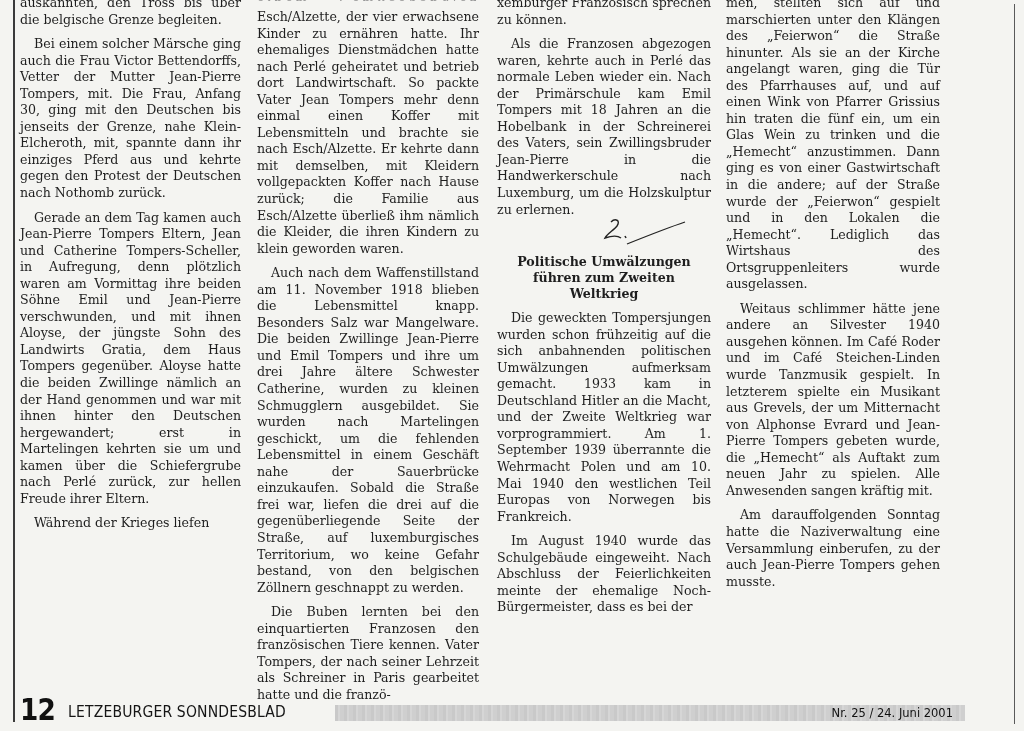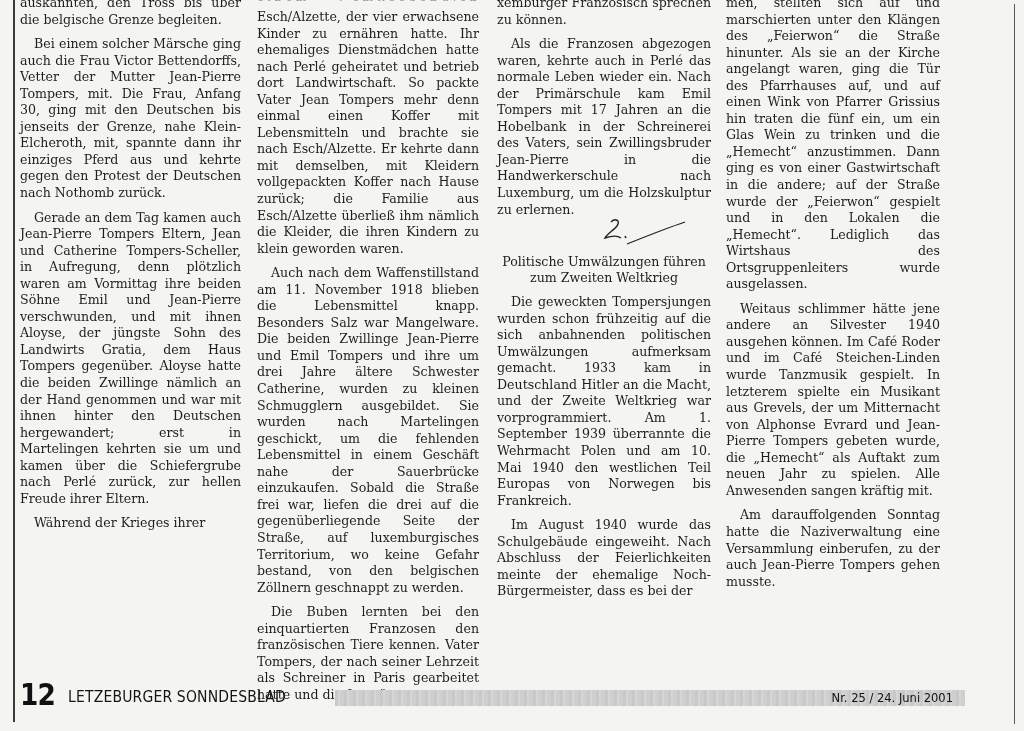--- a/index.html
+++ b/index.html
@@ -25,29 +25,29 @@
   }
   .column p { margin: 0 0 8px 0; text-indent: 0; }
   .column p.ind { text-indent: 14px; }
   .column p.cont { text-indent: 0; }
   .col1 { left: 20px; width: 221px; top: -5px; }
   .col2 { left: 257px; width: 222px; top: -5px; }
   .col3 { left: 497px; width: 214px; top: -5px; }
   .col4 { left: 726px; width: 214px; top: -5px; }
   .cut { color: #999; letter-spacing: 3px; height: 6px; overflow: hidden; margin-bottom: 0; }
   .subhead {
-    font-weight: normal; text-align: center; font-size: 12.6px; line-height: 16px;
+    font-weight: bold; text-align: center; font-size: 12.6px; line-height: 16px;
     margin: 6px 0 6px 0; text-indent: 0 !important;
   }
   .signature {
     position: relative; height: 26px; margin: -6px 0 8px 0;
   }
   .signature svg { position: absolute; left: 100px; top: -4px; }
   .footer {
-    position: absolute; left: 18px; top: 678px; width: 990px; height: 30px;
+    position: absolute; left: 18px; top: 693px; width: 990px; height: 30px;
   }
   .page-num {
     position: absolute; left: 2px; top: -2px;
     font-family: "DejaVu Sans", "Liberation Sans", sans-serif;
     font-weight: bold; font-size: 31px; letter-spacing: -1px; color: #111;
     transform: scaleX(0.85); transform-origin: left;
   }
   .paper-name {
     position: absolute; left: 50px; top: 10px;
     font-family: "DejaVu Sans", "Liberation Sans", sans-serif;
@@ -67,33 +67,33 @@
 </head>
 <body>
 
 <div class="left-rule"></div>
 <div class="right-rule"></div>
 
 <div class="column col1">
   <p class="cont">auskannten, den Tross bis über die belgische Grenze begleiten.</p>
   <p class="ind">Bei einem solcher Märsche ging auch die Frau Victor Bettendorffs, Vetter der Mutter Jean-Pierre Tompers, mit. Die Frau, Anfang 30, ging mit den Deutschen bis jenseits der Grenze, nahe Klein-Elcheroth, mit, spannte dann ihr einziges Pferd aus und kehrte gegen den Protest der Deutschen nach Nothomb zurück.</p>
   <p class="ind">Gerade an dem Tag kamen auch Jean-Pierre Tompers Eltern, Jean und Catherine Tompers-Scheller, in Aufregung, denn plötzlich waren am Vormittag ihre beiden Söhne Emil und Jean-Pierre verschwunden, und mit ihnen Aloyse, der jüngste Sohn des Landwirts Gratia, dem Haus Tompers gegenüber. Aloyse hatte die beiden Zwillinge nämlich an der Hand genommen und war mit ihnen hinter den Deutschen hergewandert; erst in Martelingen kehrten sie um und kamen über die Schiefergrube nach Perlé zurück, zur hellen Freude ihrer Eltern.</p>
-  <p class="ind">Während der Krieges ihrer</p>
+  <p class="ind">Während der Krieges liefen</p>
 </div>
 
 <div class="column col2">
   <p class="cut">einem Gemüsehändler in</p>
   <p class="cont">Esch/Alzette, der vier erwachsene Kinder zu ernähren hatte. Ihr ehemaliges Dienstmädchen hatte nach Perlé geheiratet und betrieb dort Landwirtschaft. So packte Vater Jean Tompers mehr denn einmal einen Koffer mit Lebensmitteln und brachte sie nach Esch/Alzette. Er kehrte dann mit demselben, mit Kleidern vollgepackten Koffer nach Hause zurück; die Familie aus Esch/Alzette überließ ihm nämlich die Kleider, die ihren Kindern zu klein geworden waren.</p>
   <p class="ind">Auch nach dem Waffenstillstand am 11. November 1918 blieben die Lebensmittel knapp. Besonders Salz war Mangelware. Die beiden Zwillinge Jean-Pierre und Emil Tompers und ihre um drei Jahre ältere Schwester Catherine, wurden zu kleinen Schmugglern ausgebildet. Sie wurden nach Martelingen geschickt, um die fehlenden Lebensmittel in einem Geschäft nahe der Sauerbrücke einzukaufen. Sobald die Straße frei war, liefen die drei auf die gegenüberliegende Seite der Straße, auf luxemburgisches Territorium, wo keine Gefahr bestand, von den belgischen Zöllnern geschnappt zu werden.</p>
   <p class="ind">Die Buben lernten bei den einquartierten Franzosen den französischen Tiere kennen. Vater Tompers, der nach seiner Lehrzeit als Schreiner in Paris gearbeitet hatte und die franzö-</p>
 </div>
 
 <div class="column col3">
   <p class="cont">xemburger Französisch sprechen zu können.</p>
-  <p class="ind">Als die Franzosen abgezogen waren, kehrte auch in Perlé das normale Leben wieder ein. Nach der Primärschule kam Emil Tompers mit 17 Jahren an die Hobelbank in der Schreinerei des Vaters, sein Zwillingsbruder Jean-Pierre in die Handwerkerschule nach Luxemburg, um die Holzskulptur zu erlernen.</p>
+  <p class="ind">Als die Franzosen abgezogen waren, kehrte auch in Perlé das normale Leben wieder ein. Nach der Primärschule kam Emil Tompers mit 18 Jahren an die Hobelbank in der Schreinerei des Vaters, sein Zwillingsbruder Jean-Pierre in die Handwerkerschule nach Luxemburg, um die Holzskulptur zu erlernen.</p>
   <div class="signature">
     <svg width="100" height="34" viewBox="0 0 100 34">
       <path d="M14 6 C18 2, 24 4, 20 10 C17 14, 10 18, 8 22 C14 20, 20 19, 24 22" stroke="#222" stroke-width="1.4" fill="none"></path>
       <path d="M28 20 l1 2" stroke="#222" stroke-width="1.6" fill="none"></path>
       <path d="M30 28 C50 20, 70 12, 88 6" stroke="#222" stroke-width="1.3" fill="none"></path>
     </svg>
   </div>
   <p class="subhead">Politische Umwälzungen führen zum Zweiten Weltkrieg</p>
   <p class="ind">Die geweckten Tompersjungen wurden schon frühzeitig auf die sich anbahnenden politischen Umwälzungen aufmerksam gemacht. 1933 kam in Deutschland Hitler an die Macht, und der Zweite Weltkrieg war vorprogrammiert. Am 1. September 1939 überrannte die Wehrmacht Polen und am 10. Mai 1940 den westlichen Teil Europas von Norwegen bis Frankreich.</p>
   <p class="ind">Im August 1940 wurde das Schulgebäude eingeweiht. Nach Abschluss der Feierlichkeiten meinte der ehemalige Noch-Bürgermeister, dass es bei der</p>

